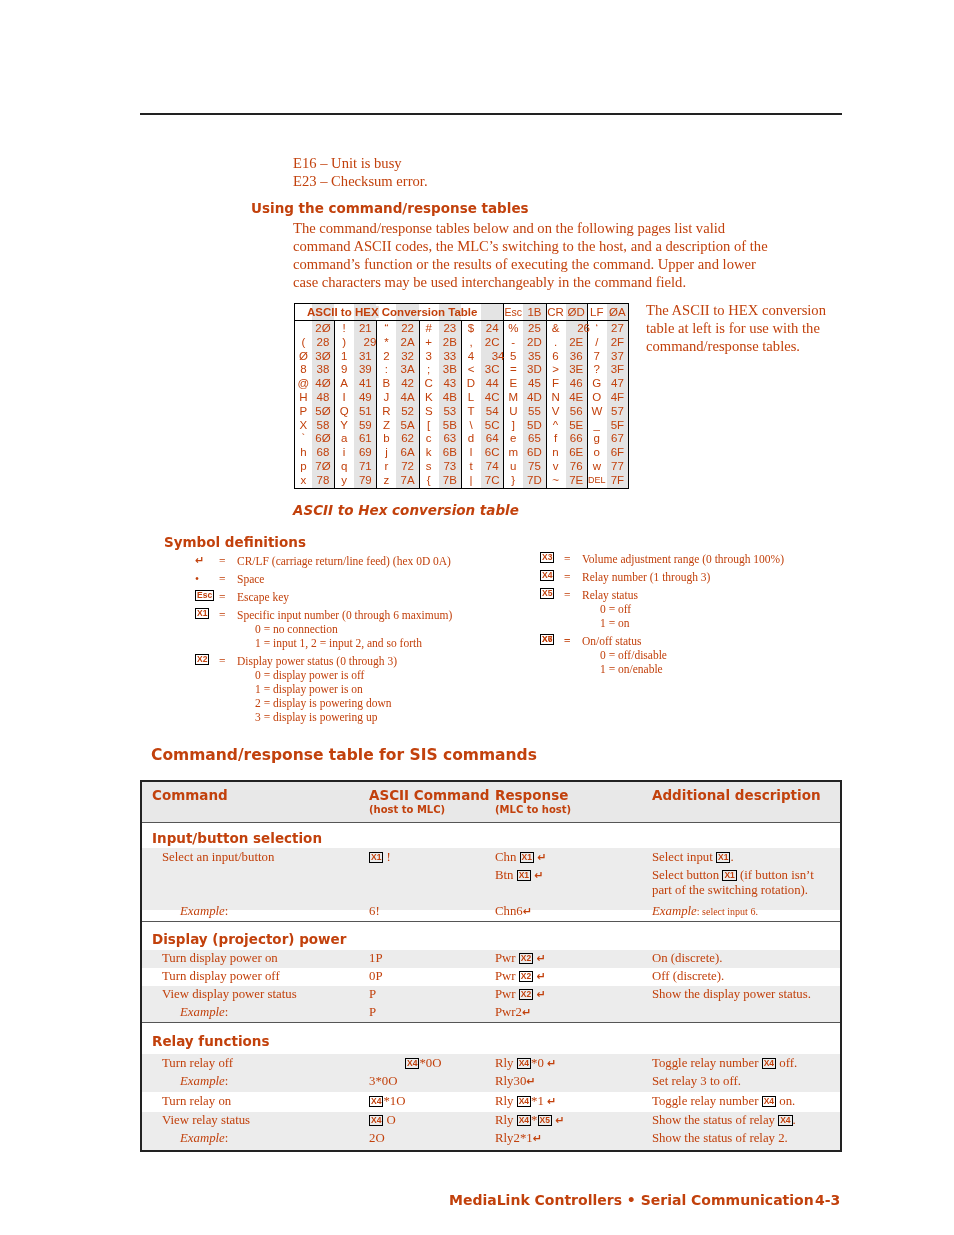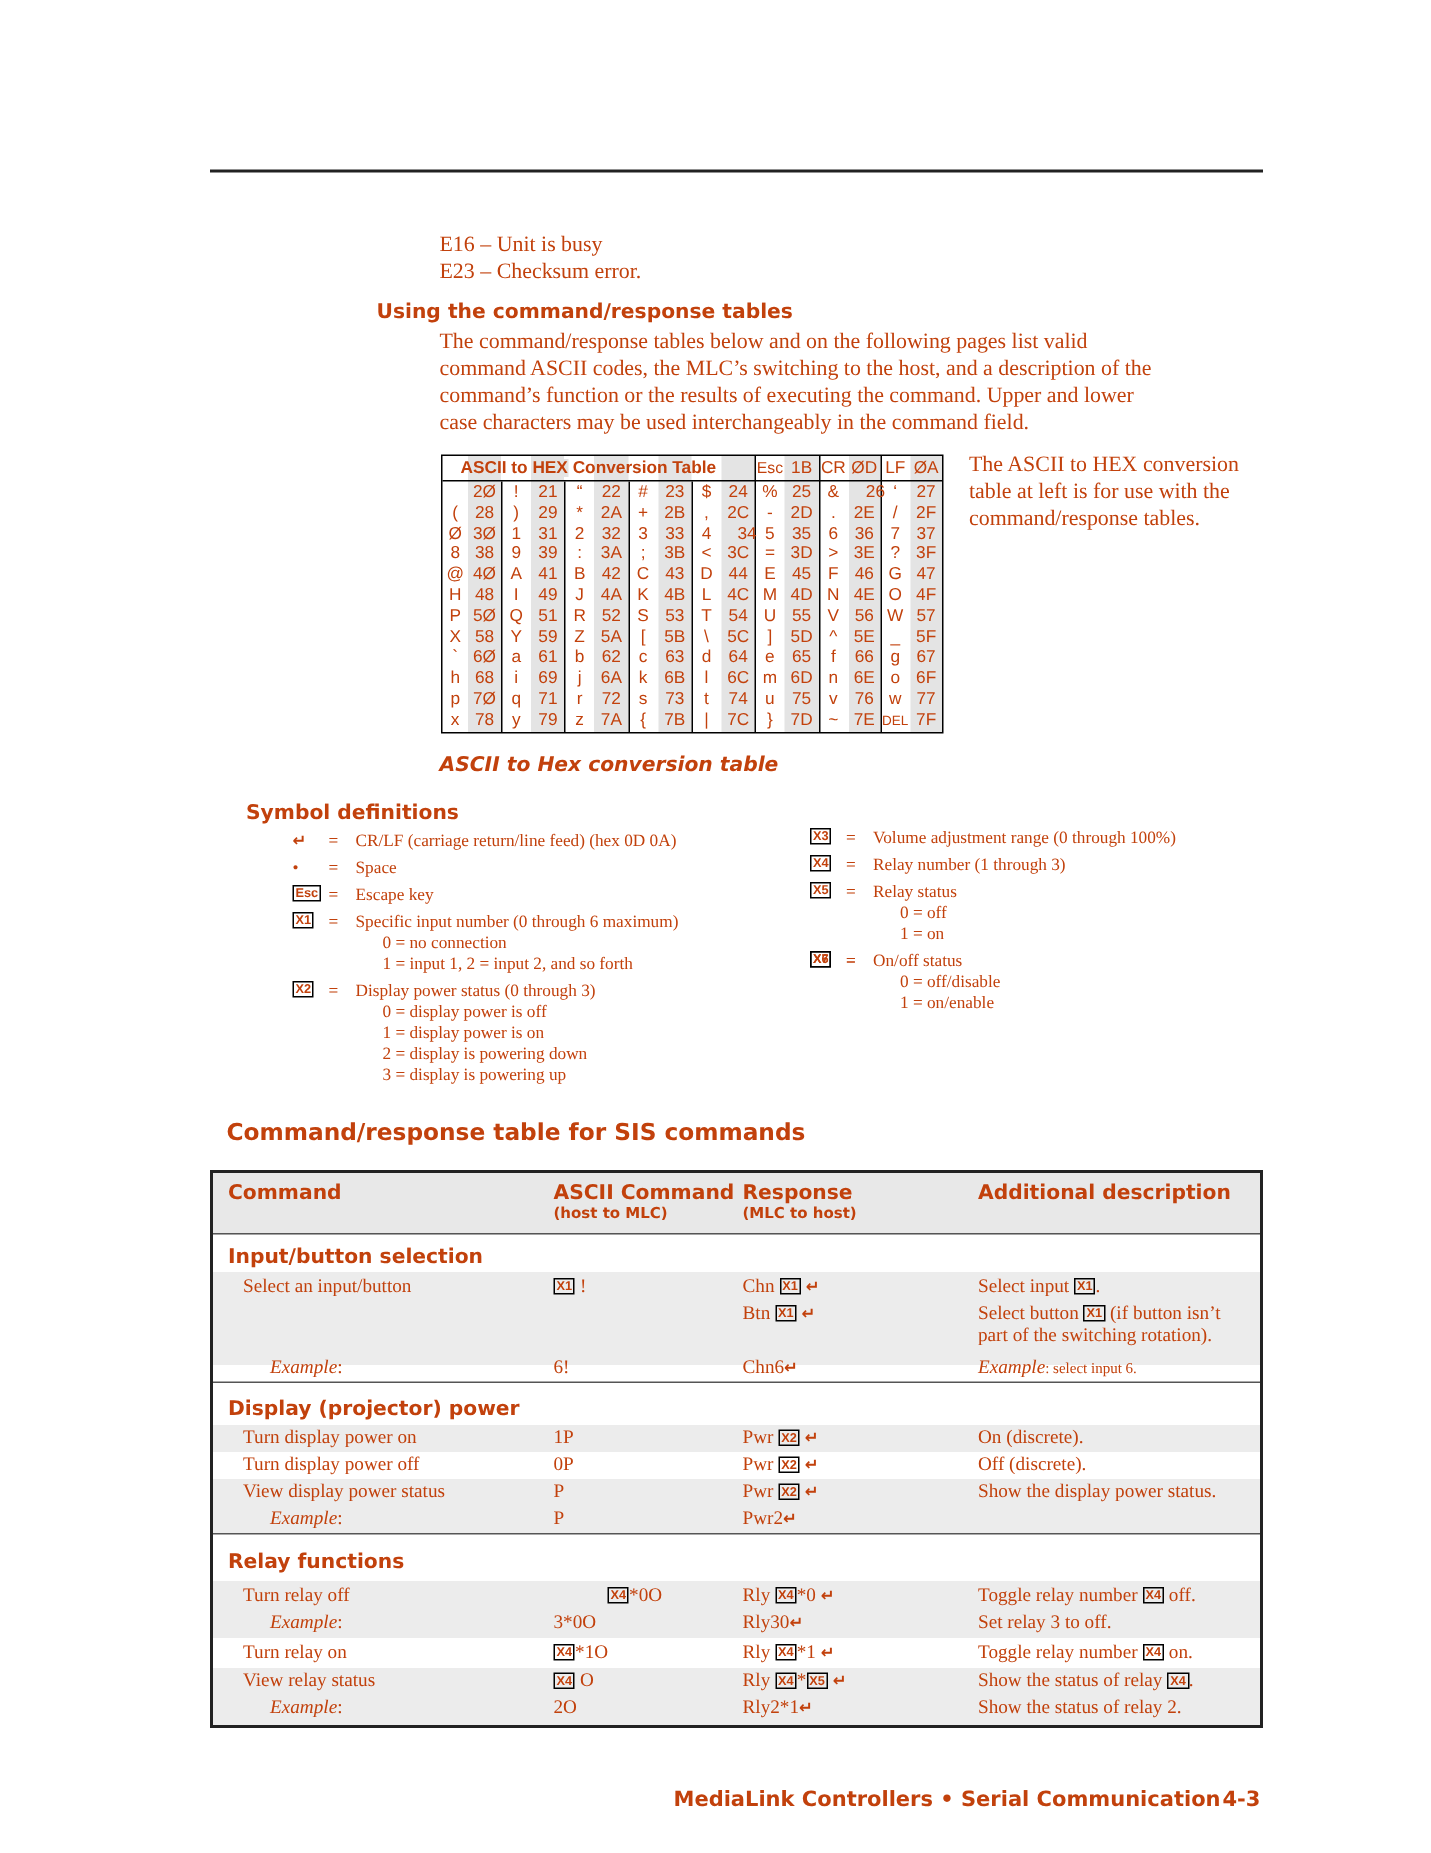--- a/index.html
+++ b/index.html
@@ -93,21 +93,21 @@
       <div class="cell" style="left: 186.057px; width: 22.2px; top: 18px;">24</div>
       <div class="cell" style="left: 208.257px; width: 20.0857px; top: 18px;">%</div>
       <div class="cell" style="left: 228.343px; width: 22.2px; top: 18px;">25</div>
       <div class="cell" style="left: 250.543px; width: 20.0857px; top: 18px;">&amp;</div>
       <div class="cell" style="left: 270.629px; width: 36px; top: 18px;">26</div>
       <div class="cell" style="left: 291.771px; width: 20.0857px; top: 18px;">‘</div>
       <div class="cell" style="left: 311.857px; width: 21.1429px; top: 18px;">27</div>
       <div class="cell" style="left: 0px; width: 16.9143px; top: 31.8px;">(</div>
       <div class="cell" style="left: 16.9143px; width: 22.2px; top: 31.8px;">28</div>
       <div class="cell" style="left: 39.1143px; width: 20.0857px; top: 31.8px;">)</div>
-      <div class="cell" style="left: 59.2px; width: 22.2px; top: 31.8px;">29</div>
+      <div class="cell" style="left: 59.2px; width: 22.2px; top: 31.8px; text-align: right;">29</div>
       <div class="cell" style="left: 81.4px; width: 20.0857px; top: 31.8px;">*</div>
       <div class="cell" style="left: 101.486px; width: 22.2px; top: 31.8px;">2A</div>
       <div class="cell" style="left: 123.686px; width: 20.0857px; top: 31.8px;">+</div>
       <div class="cell" style="left: 143.771px; width: 22.2px; top: 31.8px;">2B</div>
       <div class="cell" style="left: 165.971px; width: 20.0857px; top: 31.8px;">,</div>
       <div class="cell" style="left: 186.057px; width: 22.2px; top: 31.8px;">2C</div>
       <div class="cell" style="left: 208.257px; width: 20.0857px; top: 31.8px;">-</div>
       <div class="cell" style="left: 228.343px; width: 22.2px; top: 31.8px;">2D</div>
       <div class="cell" style="left: 250.543px; width: 20.0857px; top: 31.8px;">.</div>
       <div class="cell" style="left: 270.629px; width: 21.1429px; top: 31.8px;">2E</div>

